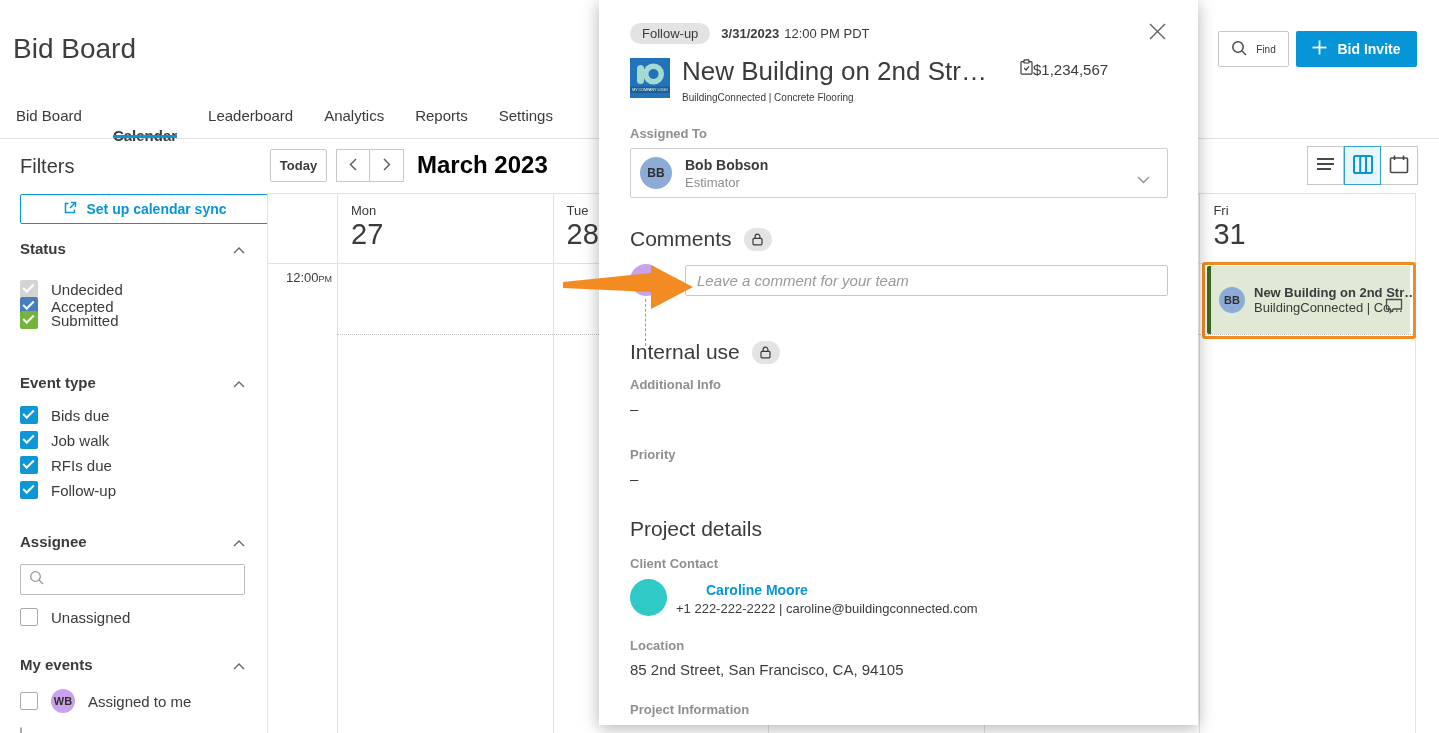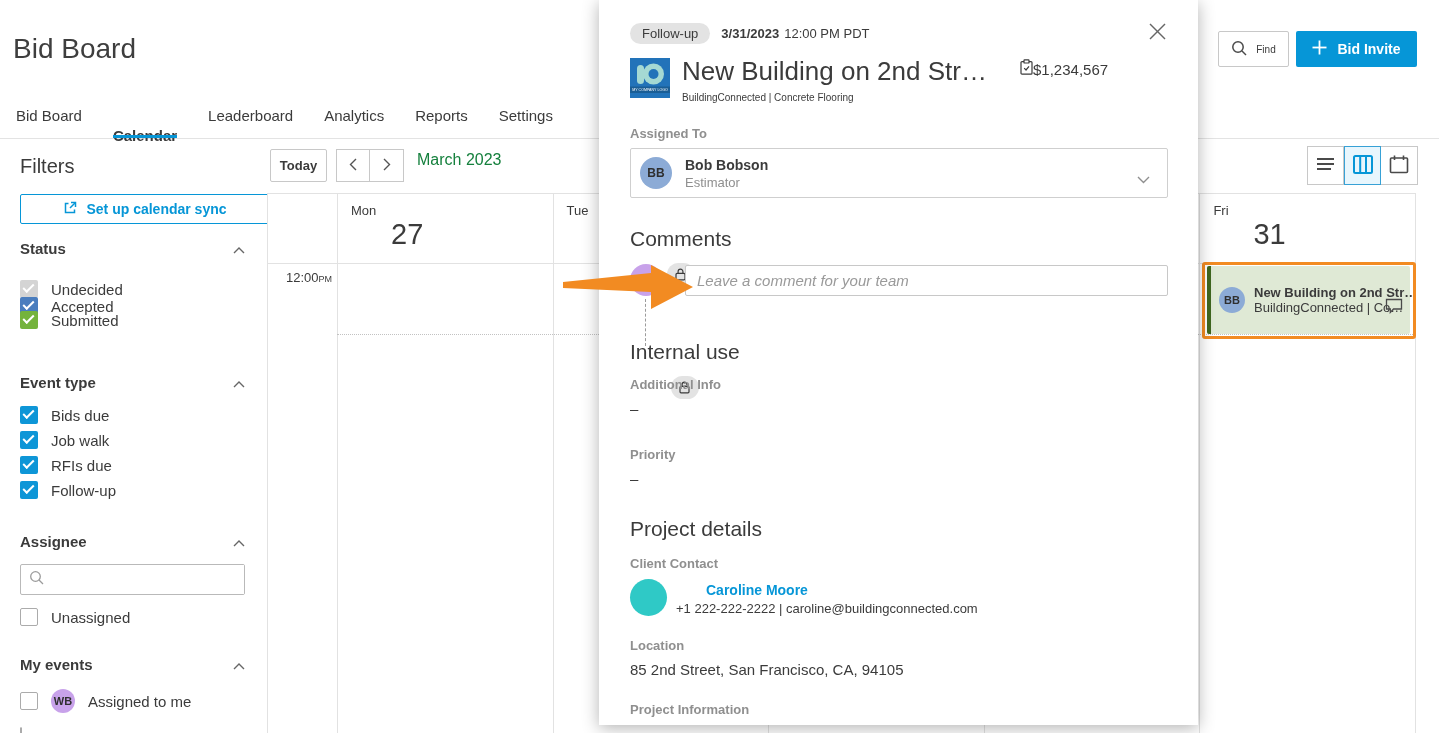--- a/index.html
+++ b/index.html
@@ -54,36 +54,36 @@
   .side-search { position:absolute; left:20px; top:564px; width:225px; height:31px;
     border:1px solid #B9B9B9; border-radius:2px; display:flex; align-items:center; padding-left:8px; gap:6px; background:#fff; }
   .side-search input { border:none; outline:none; flex:1; height:100%; font-family:inherit; font-size:14px; }
 
   
   .today-btn { position:absolute; left:270px; top:149px; width:57px; height:33px; font-weight:bold; font-size:13px; }
   .nav-group { position:absolute; left:336px; top:149px; height:33px; display:flex; }
   .nav-btn { width:34px; height:33px; background:#fff; border:1px solid #C8C8C8;
     display:flex; align-items:center; justify-content:center; cursor:pointer; }
   .nav-btn.next { border-left:none; }
-  .month-title { position:absolute; left:417px; top:151px; font-size:16px; font-weight:400; color:#15803d; }
+  .month-title { position:absolute; left:417px; top:151px; font-size:24px; font-weight:700; color:#000000; }
 
   .view-toggles { position:absolute; left:1307px; top:146px; height:39px; display:flex; }
   .vt-btn { width:37px; height:39px; background:#fff; border:1px solid #C8C8C8;
     display:flex; align-items:center; justify-content:center; cursor:pointer; }
   .vt-btn + .vt-btn { border-left:none; }
   .vt-btn.active { border:1px solid #37A1D6; background:#E8F6FD; }
 
   
   .cal-grid { position:absolute; left:267px; top:193px; width:1149px; height:540px;
     border:1px solid #E2E2E2; border-bottom:none; display:flex; background:#fff; }
   .col { flex:1; border-left:1px solid #E2E2E2; position:relative; }
   .gutter { width:69px; flex:none; border-left:none; }
   .col-head { padding:9px 0 0 13px; }
   .day-name { font-size:13px; color:#3B3B3B; }
-  .day-num { font-size:29px; color:#3B3B3B; line-height:1.15;margin-left:40px; }
+  .day-num { font-size:29px; color:#3B3B3B; line-height:1.15; }
   .row-line { position:absolute; left:0; right:0; top:69px; border-top:1px solid #E2E2E2; }
   .half-line { position:absolute; left:69px; right:0; top:140px; border-top:1px dotted #C2C2C2; }
   .time-label { position:absolute; top:76px; right:5px; font-size:13px; color:#3B3B3B; }
   .time-label .mer { font-size:9px; }
 
   .event-ring { position:absolute; left:934px; top:68px; width:214px; height:77px;
     border:3px solid #F28B22; border-radius:3px; z-index:5; }
   .event-card { position:absolute; left:939px; top:72px; width:203px; height:68px;
     background:#DFE9D5; border-radius:2px; display:flex; align-items:center; gap:9px;
     padding:0 6px 0 12px; cursor:pointer; z-index:4; }
@@ -101,21 +101,21 @@
   .m-badge-row { position:absolute; left:31px; top:23px; display:flex; align-items:center; gap:11px; }
   .badge { background:#E3E3E3; border-radius:11px; padding:3px 12px; font-size:13px; color:#3B3B3B; }
   .m-date { font-size:13px; font-weight:bold; }
   .m-time { font-size:13px; margin-left:-6px; }
   .m-close { position:absolute; left:548px; top:23px; width:20px; height:20px; background:none; border:none; cursor:pointer; }
   .m-logo { position:absolute; left:31px; top:58px; width:40px; height:40px; }
   .m-title { position:absolute; left:83px; top:56px; font-size:26px; color:#3B3B3B; white-space:nowrap; }
   .m-sub { position:absolute; left:83px; top:92px; font-size:10px; color:#3B3B3B; }
   .m-amount { position:absolute; left:421px; top:59px; display:flex; align-items:flex-end; font-size:15px; }
   .m-label { position:absolute; font-size:13px; font-weight:bold; color:#8F8F8F; }
-  .m-h { position:absolute; font-size:21px; color:#3B3B3B; display:flex; align-items:center; gap:12px;flex-direction:column; }
+  .m-h { position:absolute; font-size:21px; color:#3B3B3B; display:flex; align-items:center; gap:12px; }
   .lock-pill { width:28px; height:23px; background:#E3E3E3; border-radius:12px;
     display:flex; align-items:center; justify-content:center; }
   .dd { position:absolute; left:31px; top:148px; width:538px; height:50px; border:1px solid #CFCFCF;
     border-radius:2px; display:flex; align-items:center; gap:13px; padding-left:9px; cursor:pointer; background:#fff; }
   .dd-avatar { width:32px; height:32px; border-radius:50%; background:#8CABD6;
     display:flex; align-items:center; justify-content:center; font-size:12px; font-weight:bold; color:#2F2F2F; }
   .dd-name { font-size:14px; font-weight:bold; line-height:1.3; }
   .dd-role { font-size:13px; color:#8F8F8F; }
   .dd-chevron { position:absolute; right:17px; top:21px; }
   .m-avatar-wb { position:absolute; left:31px; top:264px; width:32px; height:32px; border-radius:50%;

